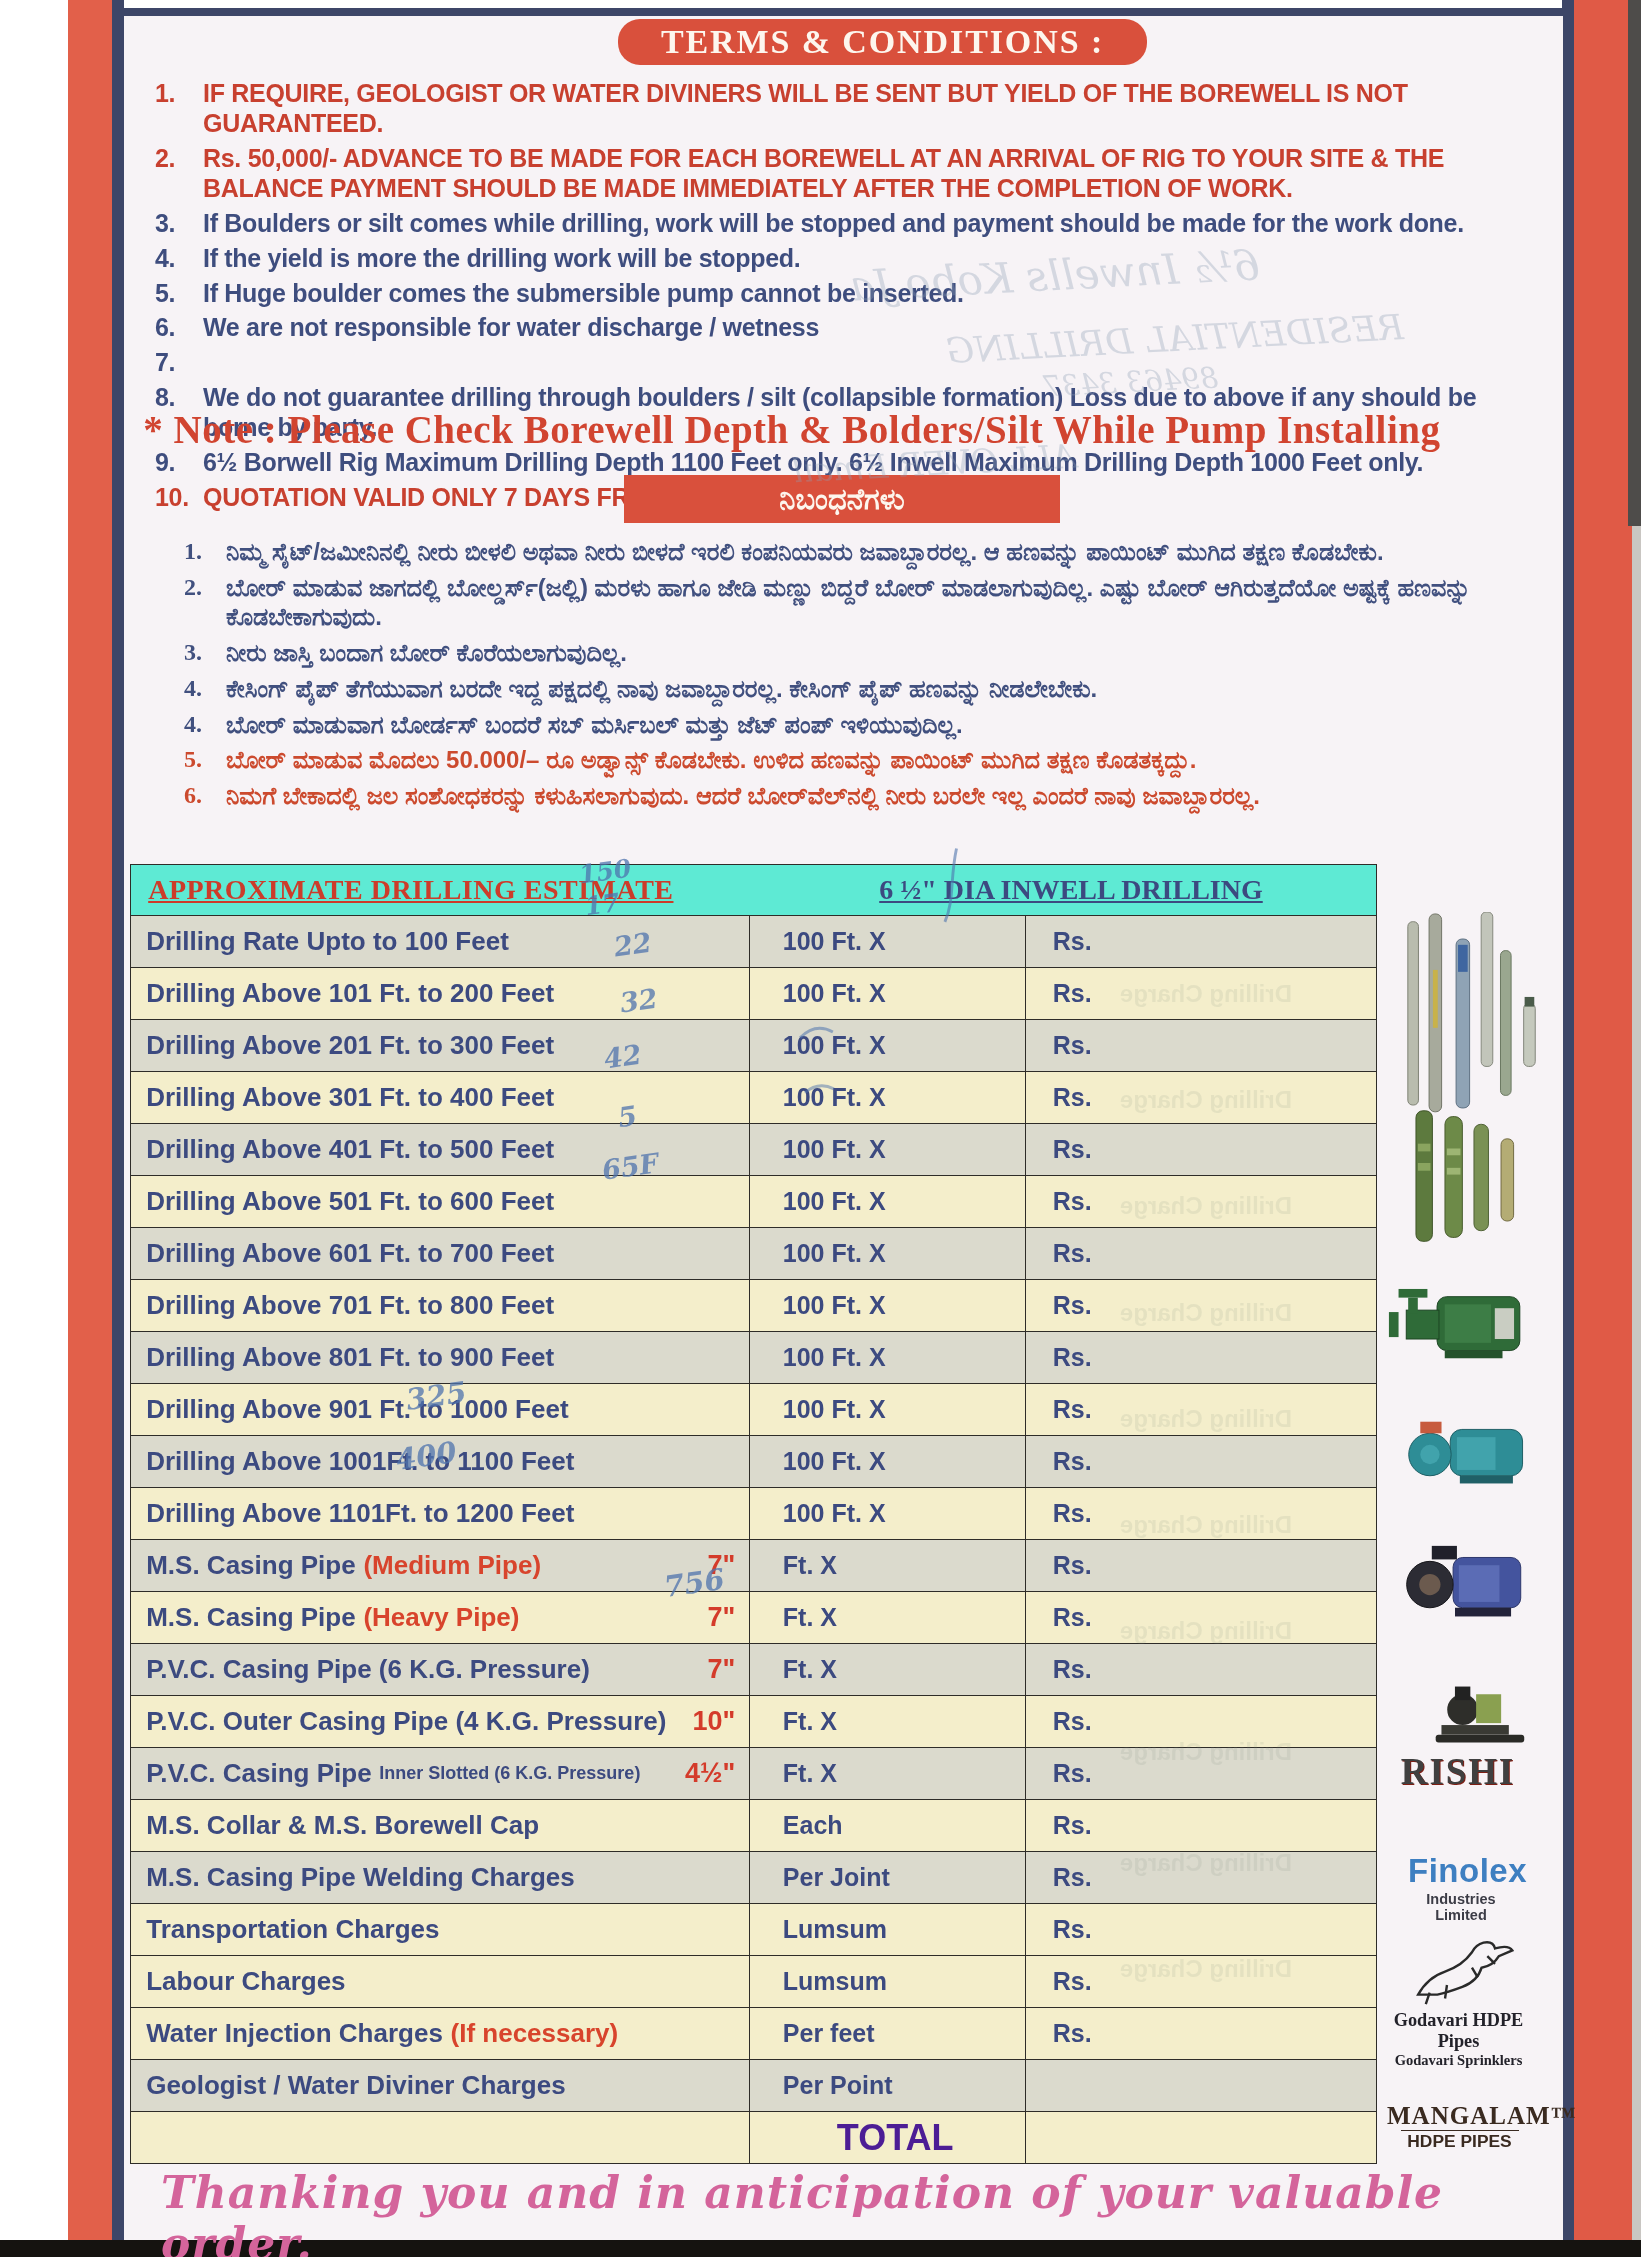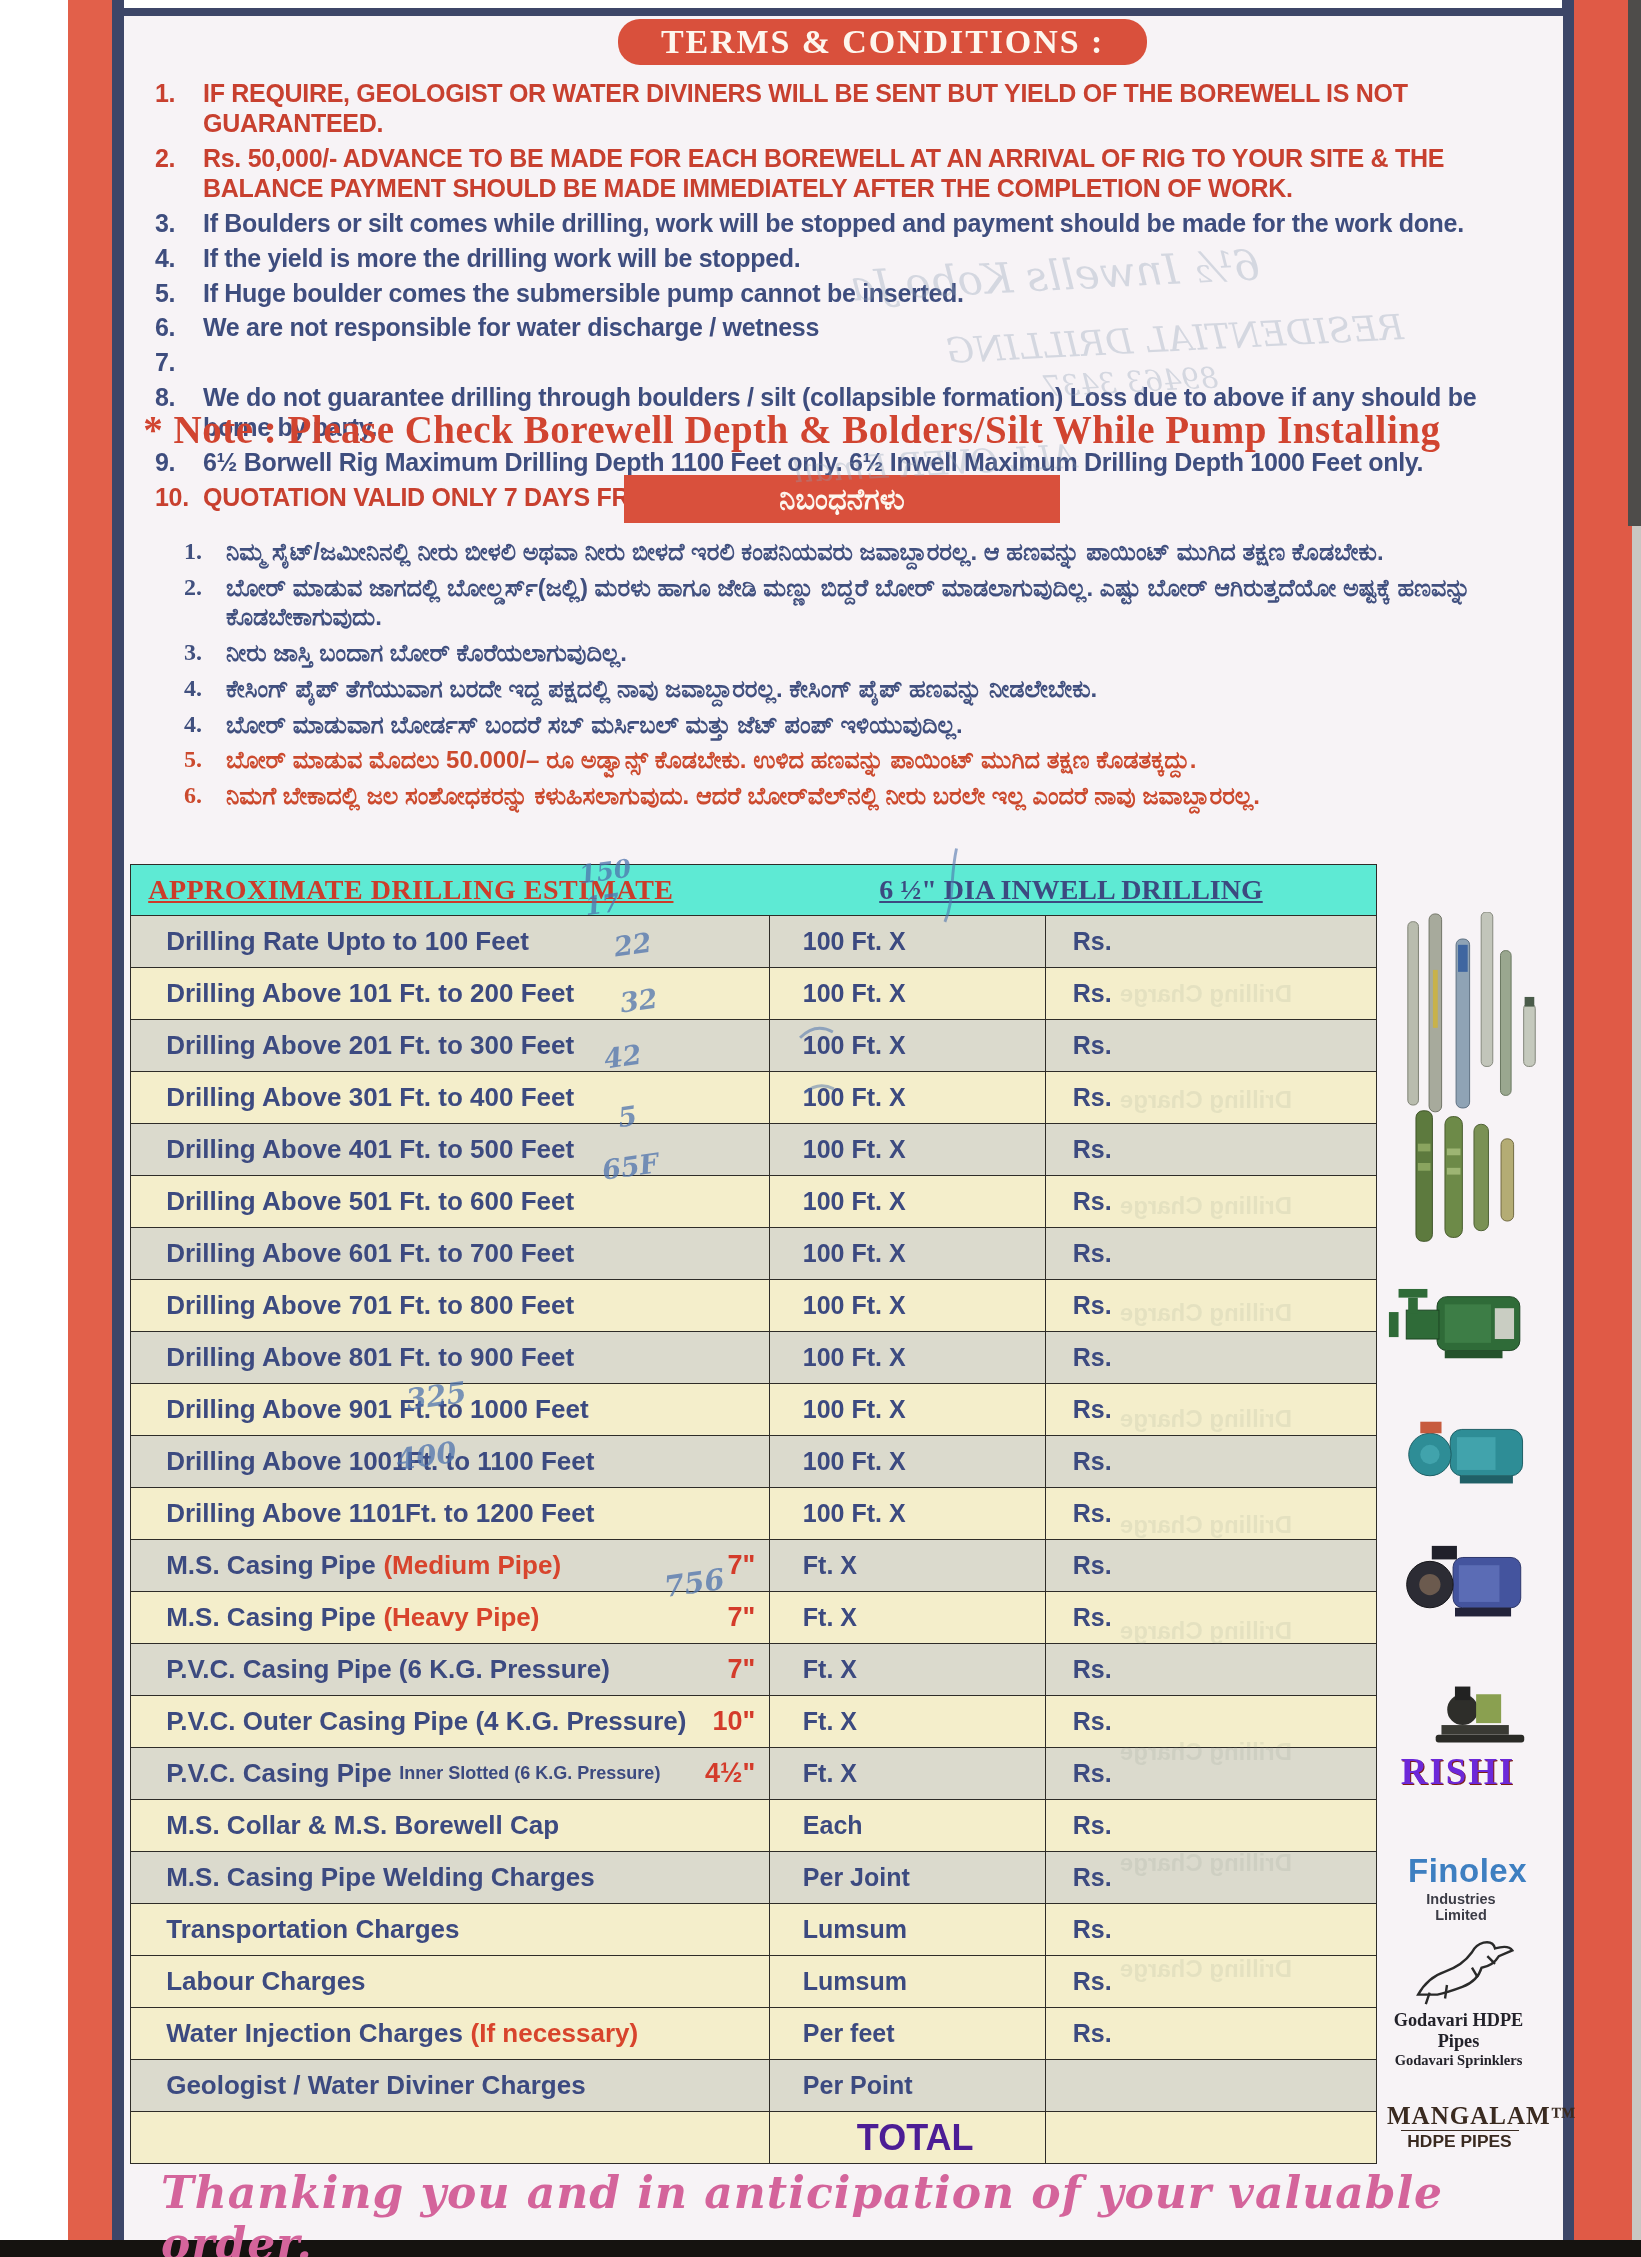--- a/index.html
+++ b/index.html
@@ -39,21 +39,21 @@
   #note-line{position:absolute;left:19.3px;top:391px;width:1410px;color:#d14430;
              font-family:"Liberation Serif",serif;font-weight:bold;font-size:39px;letter-spacing:0.5px;}
 
   
   #est-table{position:absolute;left:5.8px;top:848px;width:1245px;border:1.9px solid #2e2c28;}
   #est-head{display:flex;background:#5eead4;height:50px;align-items:center;}
   #est-head .hl{width:618px;padding-left:17.4px;color:#cc3c2a;font-weight:bold;font-size:28px;
                 text-decoration:underline;font-family:"Liberation Serif",serif;letter-spacing:0.5px;}
   #est-head .hr{flex:1;text-align:center;color:#3c4a80;font-weight:bold;font-size:28px;
                 text-decoration:underline;font-family:"Liberation Serif",serif;}
-  .est-row{display:flex;height:51px;border-top:1.9px solid #2e2c28;align-items:center;padding-left:20px;}
+  .est-row{display:flex;height:51px;border-top:1.9px solid #2e2c28;align-items:center;}
   .bg-gray{background:#dbdacd;}
   .bg-yellow{background:#f4eecb;}
   .c-desc{width:618px;height:100%;display:flex;align-items:center;padding-left:15.4px;box-sizing:border-box;
           color:#3c4a80;font-weight:bold;font-size:26px;position:relative;}
   .c-desc .sz{position:absolute;right:13.5px;color:#d43b2a;font-size:27px;font-weight:bold;}
   .c-desc .dred{color:#d8442c;margin-left:7.7px;}
   .c-desc .dsmall{font-size:18px;margin-left:7.7px;}
   .c-unit{width:276px;height:100%;border-left:1.9px solid #2e2c28;display:flex;align-items:center;
           padding-left:33px;box-sizing:border-box;color:#3c4a80;font-weight:bold;font-size:25px;}
   .c-unit.total{color:#4c1d95;font-size:36px;padding-left:87px;}
@@ -423,21 +423,21 @@
     <div class="prod" style="left:1302px;top:1659px;">
       <svg width="106" height="77" viewBox="0 0 110 80">
         <rect x="10" y="62" width="92" height="8" rx="3" fill="#2a2a26"></rect>
         <rect x="16" y="52" width="70" height="10" fill="#3a3a34"></rect>
         <circle cx="38" cy="36" r="16" fill="#2e2e2a"></circle>
         <rect x="52" y="20" width="26" height="30" fill="#8aa050"></rect>
         <rect x="30" y="12" width="16" height="14" fill="#222"></rect>
       </svg>
     </div>
 
-    <div class="prod logo-text" style="left:1276px;top:1734px;width:116px;color:#6d28d9;
+    <div class="prod logo-text" style="left:1276px;top:1734px;width:116px;color:#404040;
          font-family:'Liberation Serif',serif;font-size:37px;letter-spacing:1.9px;
          text-shadow:1px 1px 0 #7e1e14;">RISHI</div>
 
     <div class="prod logo-text" style="left:1284px;top:1836px;width:106px;">
       <div style="color:#3e7fc1;font-size:33px;letter-spacing:0.5px;">Finolex</div>
       <div style="color:#3c3c46;font-size:14.5px;margin-top:1px;">Industries Limited</div>
     </div>
 
     <div class="prod" style="left:1267px;top:1919px;width:135px;">
       <svg width="135" height="75" viewBox="0 0 140 78">

